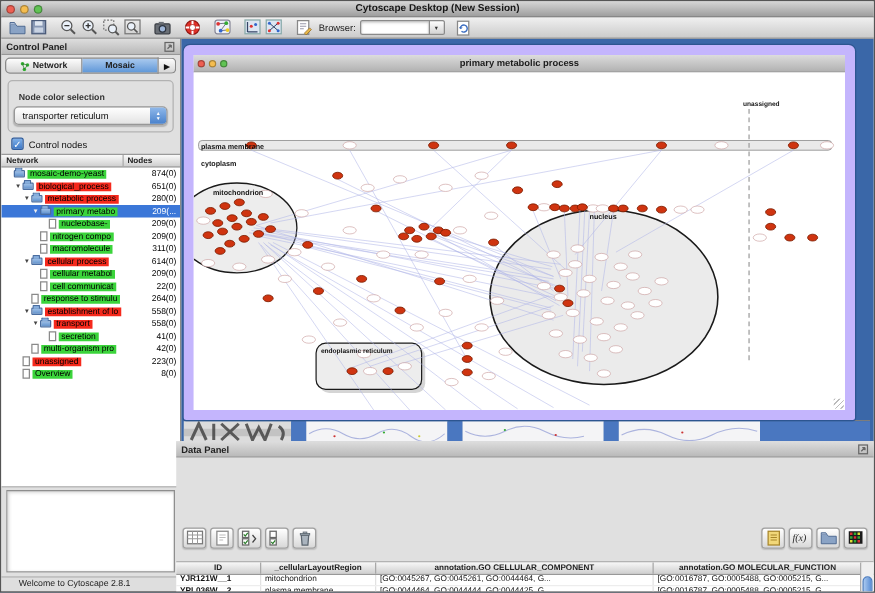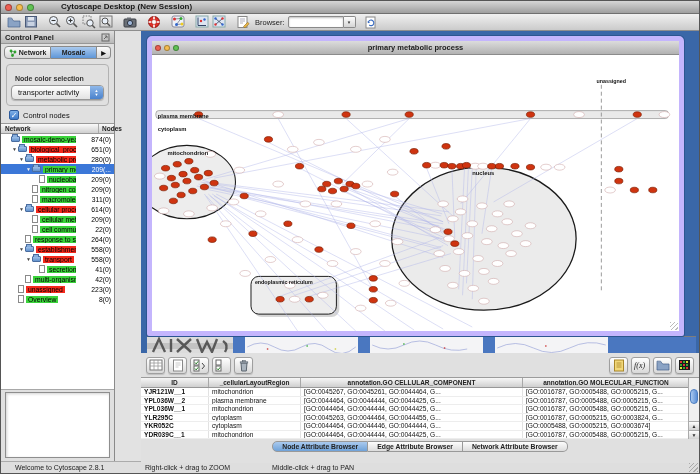--- a/index.html
+++ b/index.html
@@ -6,37 +6,37 @@
   .app{position:relative;width:700px;height:474px;font-family:"Liberation Sans",sans-serif;
        background:#e2e2e2;overflow:hidden;border:1px solid #555;box-sizing:border-box;}
   .app *{box-sizing:border-box;}
 
   
   .titlebar{position:absolute;top:0;left:0;right:0;height:13px;
     background:linear-gradient(#d6d6d6,#9e9e9e);border-bottom:1px solid #6f6f6f;
     display:flex;align-items:center;z-index:30;}
   .tl{width:7px;height:7px;border-radius:50%;margin-left:4px;border:1px solid rgba(0,0,0,.3);}
   .tl.red{background:#ee5f52;} .tl.yel{background:#f5bd4f;} .tl.grn{background:#61c354;}
-  .wtitle{position:absolute;left:60px;right:60px;text-align:left;font-size:8px;font-weight:bold;color:#161616;line-height:12px;}
+  .wtitle{position:absolute;left:60px;right:60px;text-align:center;font-size:8px;font-weight:bold;color:#161616;line-height:12px;}
 
   
   .toolbar{position:absolute;top:13px;left:0;right:0;height:17px;
     background:linear-gradient(#f0f0f0,#cbcbcb);border-bottom:1px solid #8e8e8e;
     display:flex;align-items:center;padding:0 4px;z-index:30;}
   .tbtn{width:17px;height:15px;display:flex;align-items:center;justify-content:center;cursor:default;}
   .tsep{width:7px;}
   .search-label{font-size:7.5px;color:#222;margin:0 3px 0 4px;}
   .search-box{display:flex;align-items:center;}
   .search-input{width:56px;height:12px;border:1px solid #8a8a8a;background:#fff;border-radius:2px 0 0 2px;
     font-size:7px;padding:0 2px;box-shadow:inset 0 1px 2px rgba(0,0,0,.25);}
   .search-dd{width:12px;height:12px;border:1px solid #8a8a8a;border-left:none;border-radius:0 2px 2px 0;
     background:linear-gradient(#fdfdfd,#d4d4d4);font-size:5px;display:flex;align-items:center;justify-content:center;color:#333;}
 
   
-  .cpanel{position:absolute;top:30px;left:0;width:114px;bottom:12px;background:#e0e0e0;
+  .cpanel{position:absolute;top:30px;left:0;width:144px;bottom:12px;background:#e0e0e0;
     border-right:1px solid #8a8a8a;display:flex;flex-direction:column;z-index:20;}
   .phead{height:13px;background:linear-gradient(#dedede,#b9b9b9);border-bottom:1px solid #979797;
     font-size:7.5px;font-weight:bold;color:#222;display:flex;align-items:center;padding:0 4px;flex:none;}
   .phead .sp{flex:1;}
   .cp-tabs{display:flex;padding:2px 3px;flex:none;}
   .seg{flex:1;height:13px;border:1px solid #8a8a8a;border-left:none;background:linear-gradient(#fdfdfd,#d6d6d6);
     font-size:7px;font-weight:bold;color:#222;display:flex;align-items:center;justify-content:center;gap:2px;}
   .seg.first{border-left:1px solid #8a8a8a;border-radius:4px 0 0 4px;}
   .seg.last{border-radius:0 4px 4px 0;flex:none;width:14px;font-size:6px;color:#111;}
   .seg.sel{background:linear-gradient(#a9c9ee,#5f97d8);}
@@ -66,38 +66,38 @@
   .licon{width:6px;height:8px;background:#fff;border:1px solid #8a8a8a;flex:none;margin-right:2px;}
   .tlabel{padding:0 2px;white-space:nowrap;overflow:hidden;}
   .tlabel.green{background:#3bd43b;} .tlabel.red{background:#f5291c;}
   .tcount{position:absolute;right:3px;font-size:6.8px;color:#000;}
   .trow.sel .tcount{color:#fff;}
   .birdseye{flex:none;height:66px;margin:2px 4px 3px;background:#fff;border:1px solid #8e8e8e;
     box-shadow:inset 1px 1px 3px rgba(0,0,0,.18);}
 
   
   .desktop{position:absolute;top:30px;left:140px;right:0;height:322px;background:#3a67a8;overflow:hidden;}
-  .netwin{position:absolute;left:6px;top:5px;right:15px;height:300px;border:5px solid #c4b5fd;
+  .netwin{position:absolute;left:6px;top:5px;right:15px;height:300px;border:8px solid #c4b5fd;
     border-radius:5px 5px 2px 2px;background:#fff;box-shadow:0 0 0 1px #2c5590;}
   .nettitle{height:14px;background:linear-gradient(#dcdcdc,#b2b2b2);border-bottom:1px solid #8b8b8b;
     display:flex;align-items:center;position:relative;}
   .nettitle .tl{width:6px;height:6px;margin-left:3px;}
   .nettitle .t{position:absolute;left:40px;right:40px;text-align:center;font-size:7.5px;font-weight:bold;color:#1c1c1c;line-height:13px;}
   .netcanvas{position:absolute;left:0;right:0;top:14px;bottom:0;background:#fff;overflow:hidden;}
   .netcanvas svg{position:absolute;inset:0;}
   .grip{position:absolute;right:1px;bottom:1px;width:8px;height:8px;
     background:repeating-linear-gradient(135deg,#bbb 0 1px,transparent 1px 3px);}
   .bgstrip{position:absolute;left:6px;right:3px;top:305px;height:17px;display:flex;border-top:1px solid #7d7d7d;}
   .bseg{height:100%;}
   .bseg.gray{background:#dcdcdc;} .bseg.blue{background:#4a77c0;width:12px;flex:none;}
   .bseg.scrib{background:#f4f4f6;flex:1;} .bseg.endblue{background:#4a77c0;width:88px;flex:none;}
 
   
   .dpanel{position:absolute;left:140px;right:0;top:352px;height:110px;background:#e0e0e0;display:flex;flex-direction:column;z-index:25;}
-  .dtool{height:24px;display:flex;align-items:center;padding:0 5px;gap:3px;flex:none;}
+  .dtool{height:38px;display:flex;align-items:center;padding:0 5px;gap:3px;flex:none;margin-top:45px;}
   .dbtn{width:19px;height:17px;border:1px solid #9f9f9f;border-radius:3px;background:linear-gradient(#ffffff,#d8d8d8);
     display:flex;align-items:center;justify-content:center;box-shadow:0 1px 1px rgba(0,0,0,.15);}
   .dspace{flex:1;}
   .dtable{position:relative;flex:none;height:62px;background:#fff;border-top:1px solid #9c9c9c;}
   .dhrow{display:flex;height:10px;background:linear-gradient(#f7f7f7,#cfcfcf);border-bottom:1px solid #989898;}
   .dh{font-size:6.5px;font-weight:bold;color:#222;text-align:center;border-right:1px solid #a8a8a8;overflow:hidden;white-space:nowrap;line-height:10px;}
   .drow{display:flex;height:8.5px;border-bottom:1px solid #ededed;}
   .dc{font-size:6.6px;color:#111;padding:0 3px;border-right:1px solid #e2e2e2;overflow:hidden;white-space:nowrap;line-height:8.5px;}
   .dc.id{font-weight:bold;}
   .vscroll{position:absolute;right:0;top:0;bottom:0;width:11px;background:#efefef;border-left:1px solid #ababab;}
@@ -266,21 +266,21 @@
         <span>Network</span>
       </span>
       <span class="seg sel">
         <span>Mosaic</span>
       </span>
       <span class="seg last">▶</span>
     </div>
     <div class="gbox">
       <span class="legend">Node color selection</span>
       <div class="dd">
-        <div class="val">transporter activity</div>
+        <div class="val">transporter reticulum</div>
         <div class="ddcap">
             <span>▲</span>
             <span>▼</span>
           </div>
       </div>
     </div>
     <div class="cbrow">
       <span class="cb">✓</span>
       <span class="cbl">Control nodes</span>
     </div>
@@ -630,20 +630,28 @@
             <text x="330" y="121" font-size="6" font-weight="bold" fill="#111" font-family="Liberation Sans, sans-serif">nucleus</text>
             <text x="106" y="231" font-size="5.5" font-weight="bold" fill="#111" font-family="Liberation Sans, sans-serif">endoplasmic reticulum</text>
             <text x="458" y="28" font-size="5.5" font-weight="bold" fill="#111" font-family="Liberation Sans, sans-serif">unassigned</text>
           </svg>
         <div class="grip"></div>
       </div>
     </div>
   </div>
 
   <div class="dpanel">
+    <div class="phead">
+      <span>Data Panel</span>
+      <span class="sp"></span>
+      <svg width="9" height="9">
+          <rect x="1" y="1" width="7" height="7" fill="none" stroke="#666"></rect>
+          <path d="M3 6 L6 3 M6 3 h-2.2 M6 3 v2.2" stroke="#666" fill="none"></path>
+        </svg>
+    </div>
     <div class="dtool">
       <span class="dbtn">
           <svg width="14" height="12">
             <rect x="1" y="1" width="12" height="10" fill="#fff" stroke="#777"></rect>
             <path d="M1 4 h12 M1 7 h12 M5 1 v10 M9 1 v10" stroke="#999" stroke-width=".8"></path>
           </svg>
         </span>
       <span class="dbtn">
           <svg width="12" height="13">
             <rect x="1.5" y="1" width="9" height="11" fill="#fff" stroke="#888"></rect>

